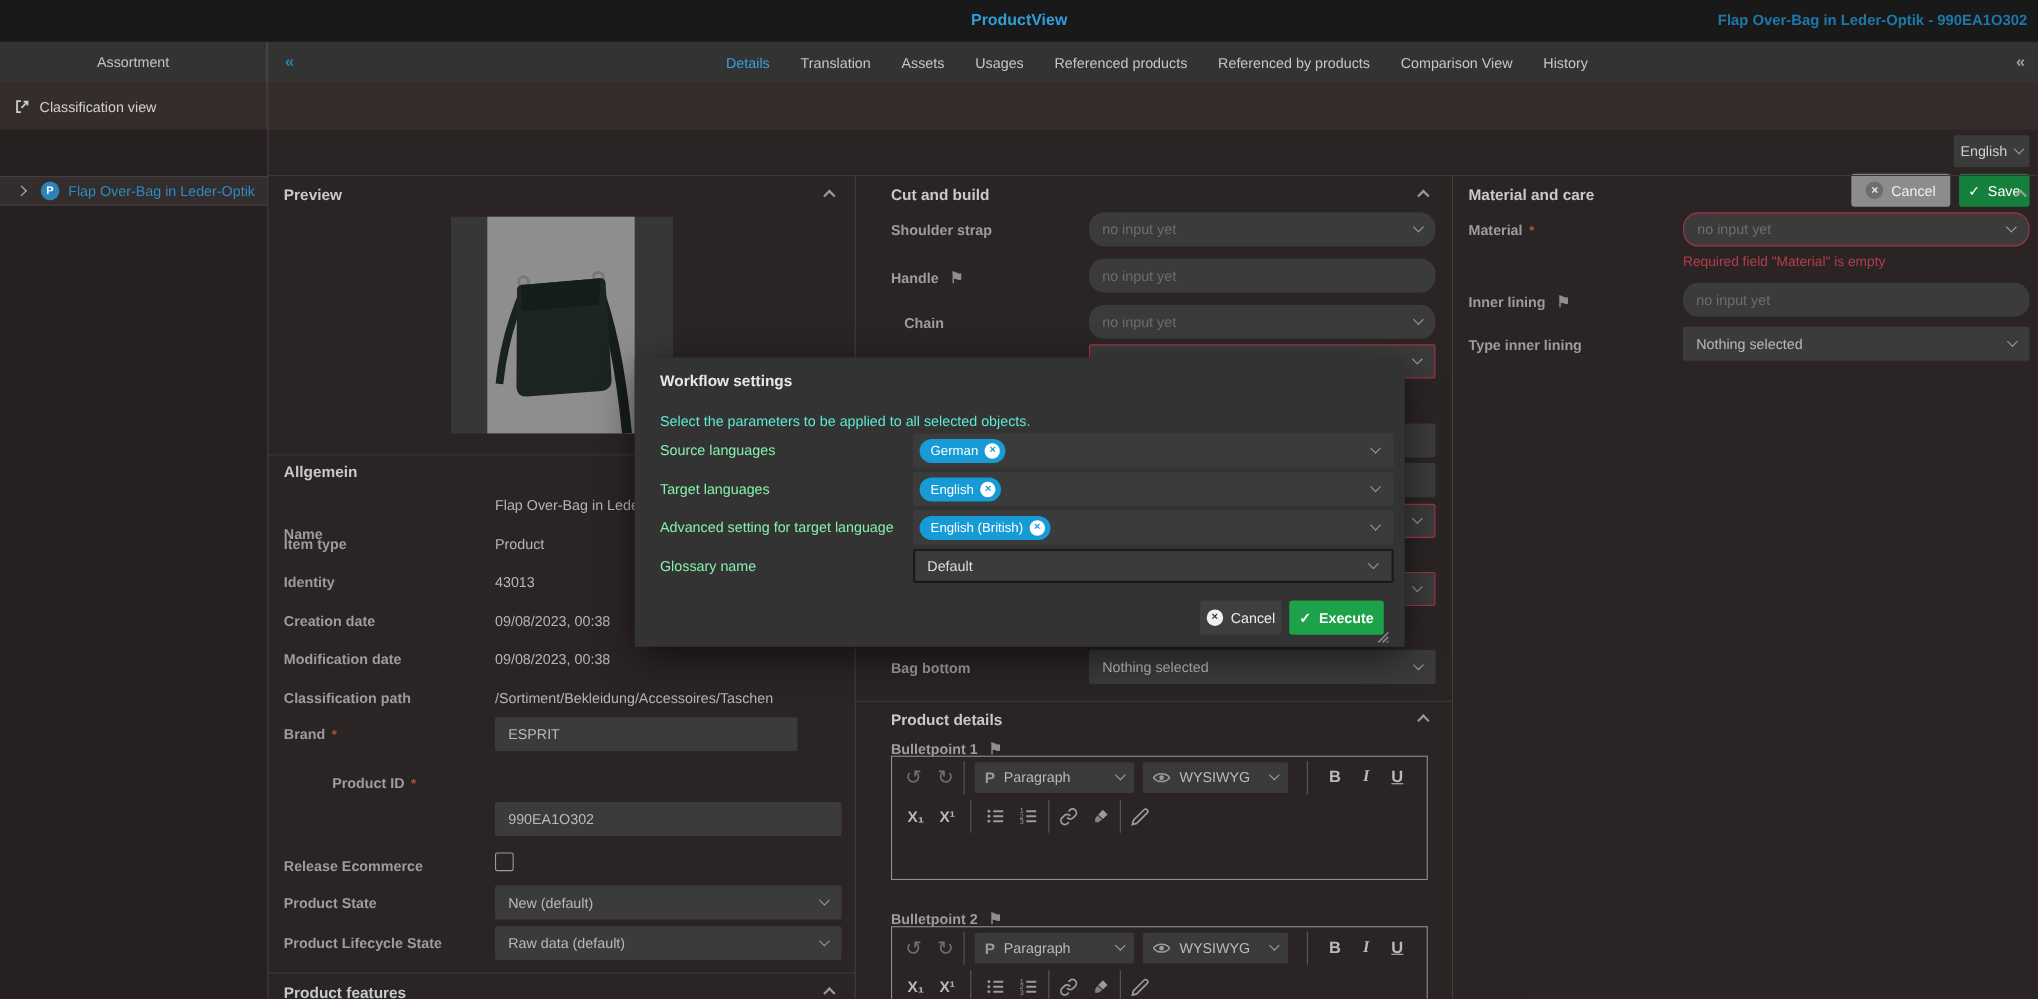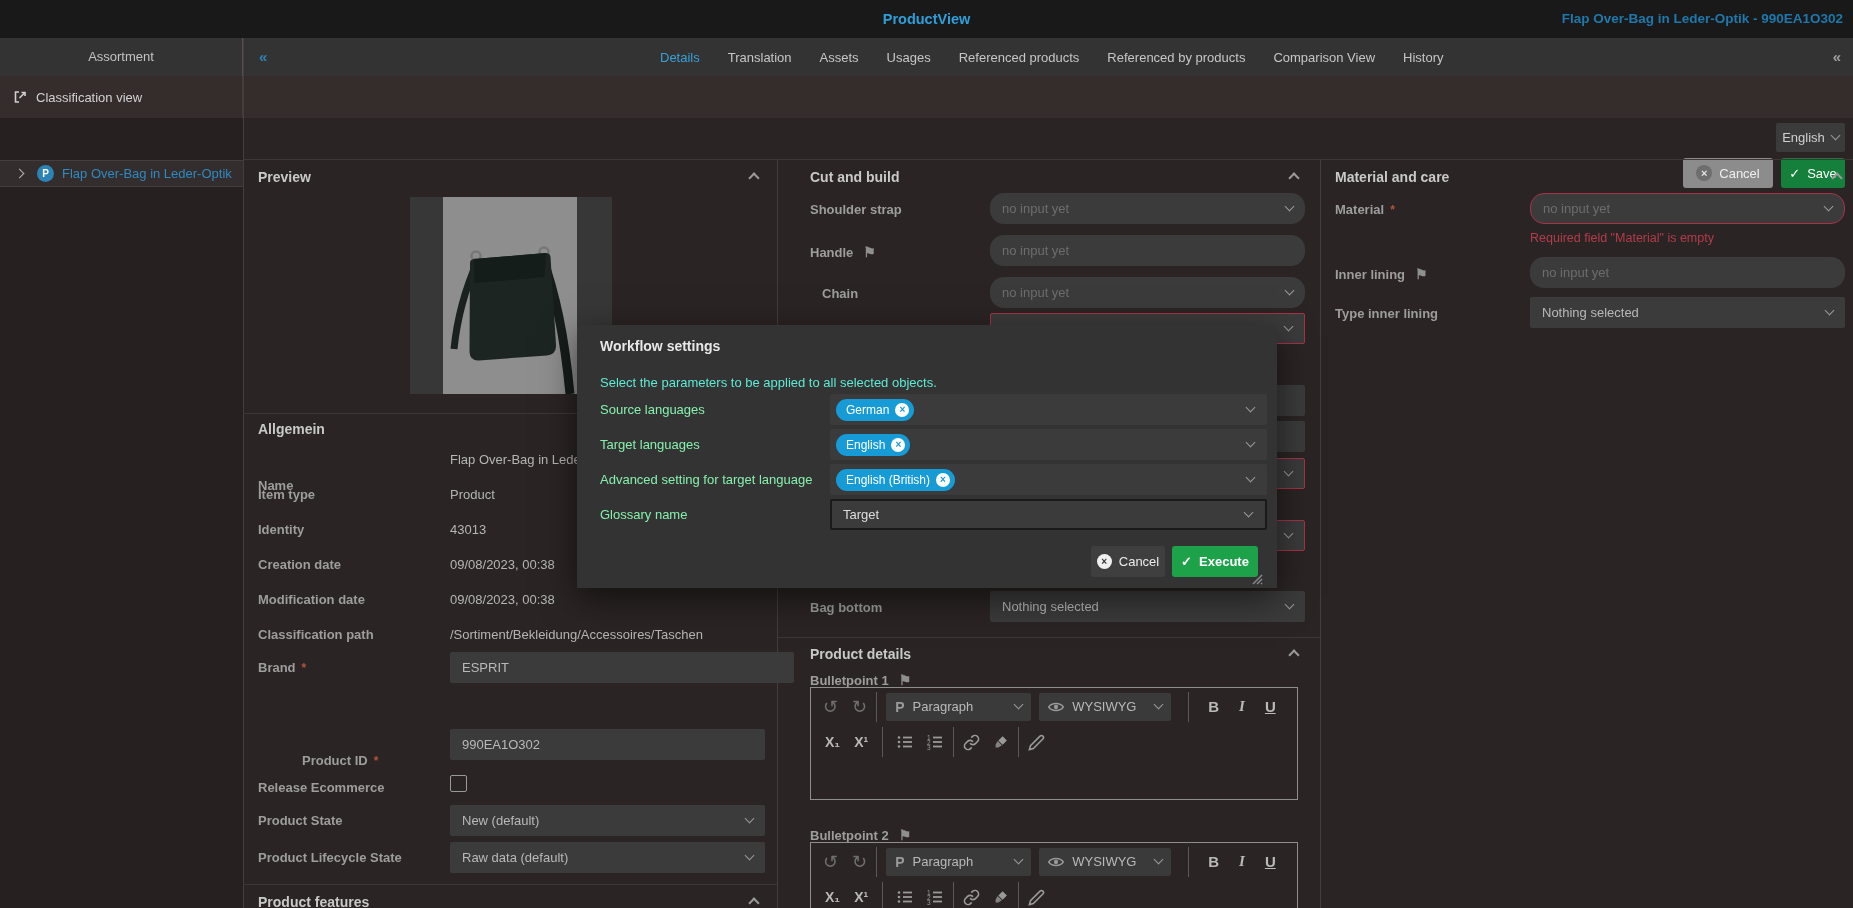--- a/index.html
+++ b/index.html
@@ -209,25 +209,25 @@
   <div class="abs flabel" style="left:258px;top:557px;">Creation date</div>
   <div class="abs fvalue" style="left:450px;top:557px;">09/08/2023, 00:38</div>
   <div class="abs flabel" style="left:258px;top:592px;">Modification date</div>
   <div class="abs fvalue" style="left:450px;top:592px;">09/08/2023, 00:38</div>
   <div class="abs flabel" style="left:258px;top:627px;">Classification path</div>
   <div class="abs fvalue" style="left:450px;top:627px;">/Sortiment/Bekleidung/Accessoires/Taschen</div>
 
   <div class="abs flabel" style="left:258px;top:660px;">
     <span>Brand</span><span class="req">*</span>
   </div>
-  <div class="abs fieldbox" style="left:450px;top:652px;width:344px;">
+  <div class="abs fieldbox" style="left:450px;top:652px;width:275px;">
     <span>ESPRIT</span>
   </div>
 
-  <div class="abs flabel" style="left:258px;top:753px;padding-left:44px;">
+  <div class="abs flabel" style="left:258px;top:704px;padding-left:44px;">
     <span>Product ID</span><span class="req">*</span>
   </div>
   <div class="abs fieldbox" style="left:450px;top:729px;width:315px;">
     <span>990EA1O302</span>
   </div>
 
   <div class="abs flabel" style="left:258px;top:780px;">Release Ecommerce</div>
   <div class="abs checkbox" style="left:450px;top:775px;"></div>
 
   <div class="abs flabel" style="left:258px;top:813px;">Product State</div>
@@ -491,21 +491,21 @@
     <div class="mctrl" style="top:139px;">
       <span class="chip">
         <span>English (British)</span>
         <span class="chipx">×</span>
       </span>
       <span class="dcaret"></span>
     </div>
 
     <div class="abs mlabel" style="left:23px;top:182px;">Glossary name</div>
     <div class="mctrl" id="glossary-dd" style="top:174px;">
-      <span>Target</span>
+      <span>Default</span>
       <span class="dcaret"></span>
     </div>
 
     <div class="btn" id="cancel-modal">
       <span class="circx-light">×</span>
       <span>Cancel</span>
     </div>
     <div class="btn" id="execute-modal">
       <span class="checkg">✓</span>
       <span>Execute</span>

